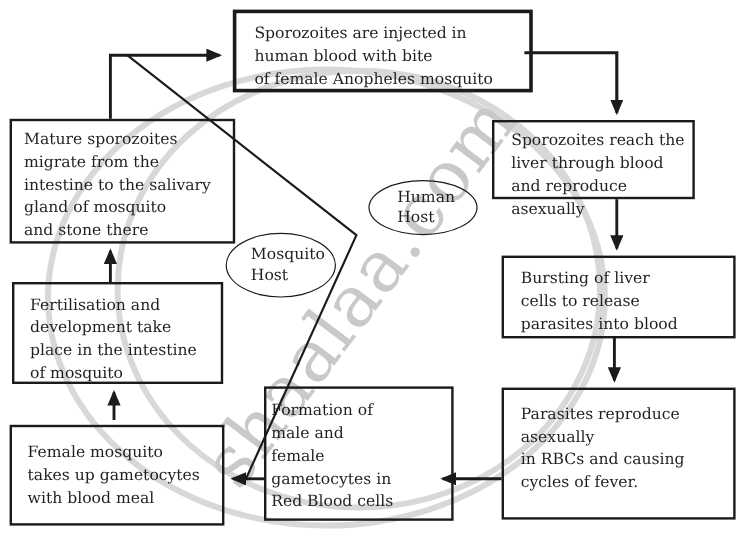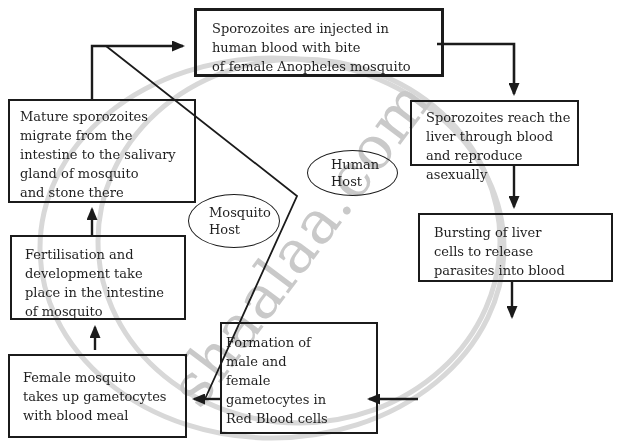--- a/index.html
+++ b/index.html
@@ -89,20 +89,26 @@
 liver through blood
 and reproduce asexually</div>
   </div>
 
   <div class="box" style="left:418px;top:213px;width:195px;height:69px;padding:8px 4px 13px 14px;">
     <div class="box-text">Bursting of liver
 cells to release
 parasites into blood</div>
   </div>
 
+  <div class="box" style="left:418px;top:323px;width:195px;height:110px;padding:11px 4px 0 14px;">
+    <div class="box-text">Parasites reproduce
+asexually
+in RBCs and causing
+cycles of fever.</div>
+  </div>
 
   <div class="box" style="left:220px;top:322px;width:158px;height:112px;padding:9px 4px 0 4px;">
     <div class="box-text">Formation of
 male and
 female
 gametocytes in
 Red Blood cells</div>
   </div>
 
   <div class="box" style="left:8px;top:354px;width:179px;height:84px;border-width:2.5px;padding:12px 4px 0 13px;">

